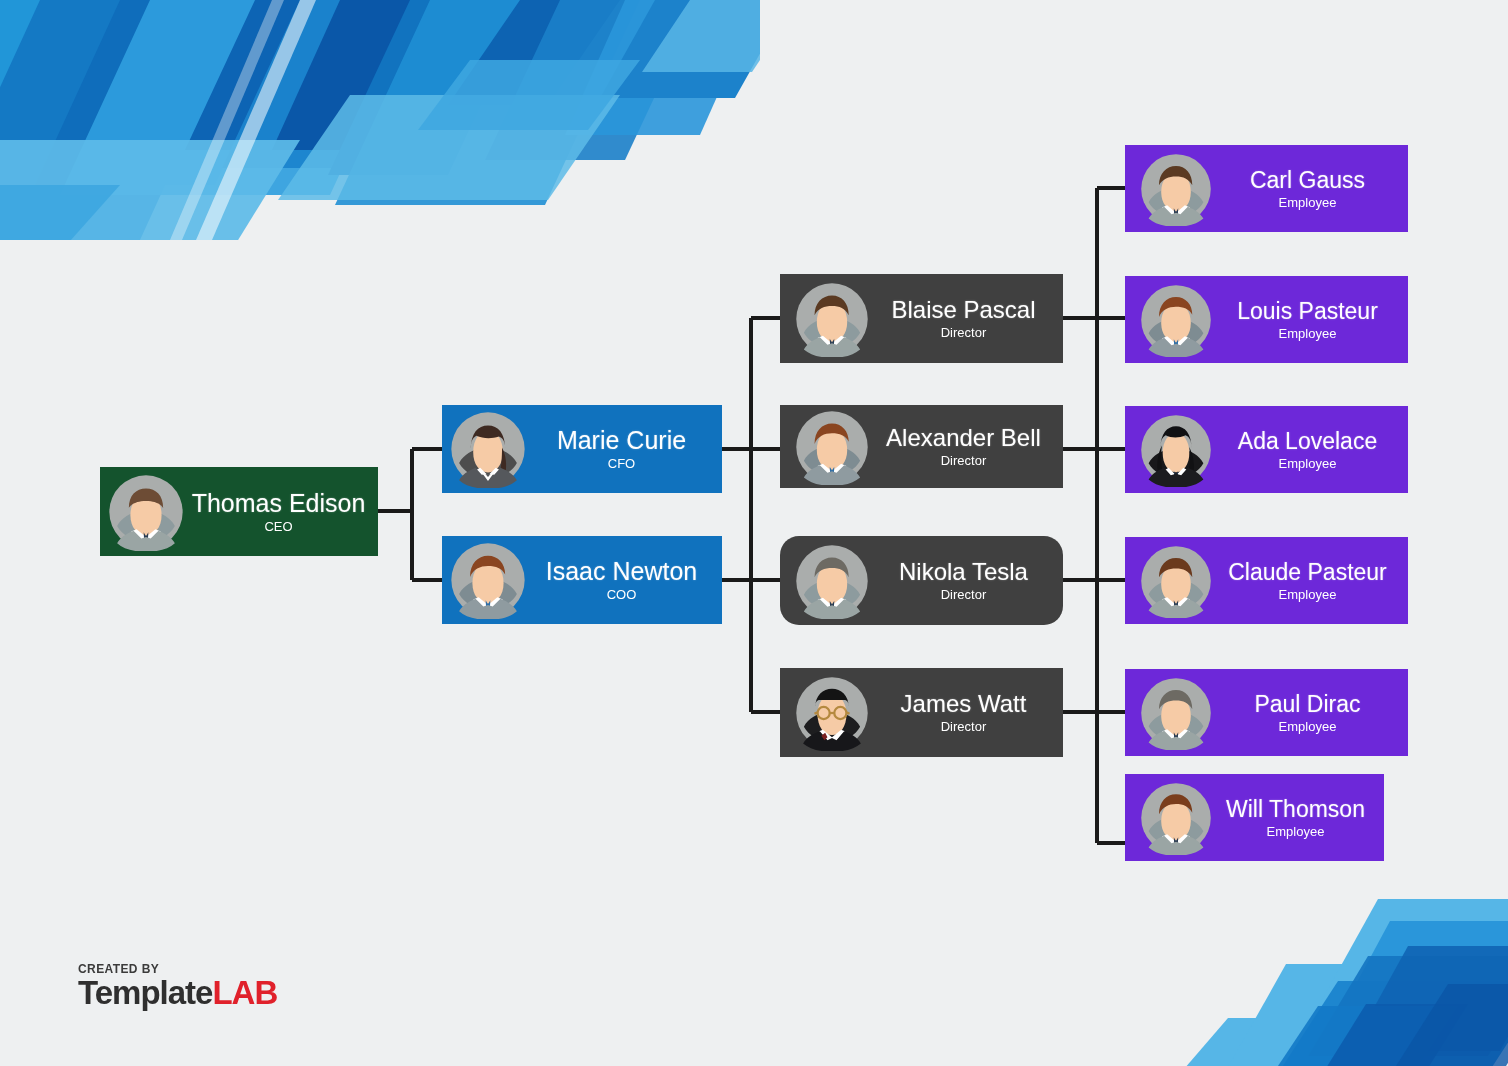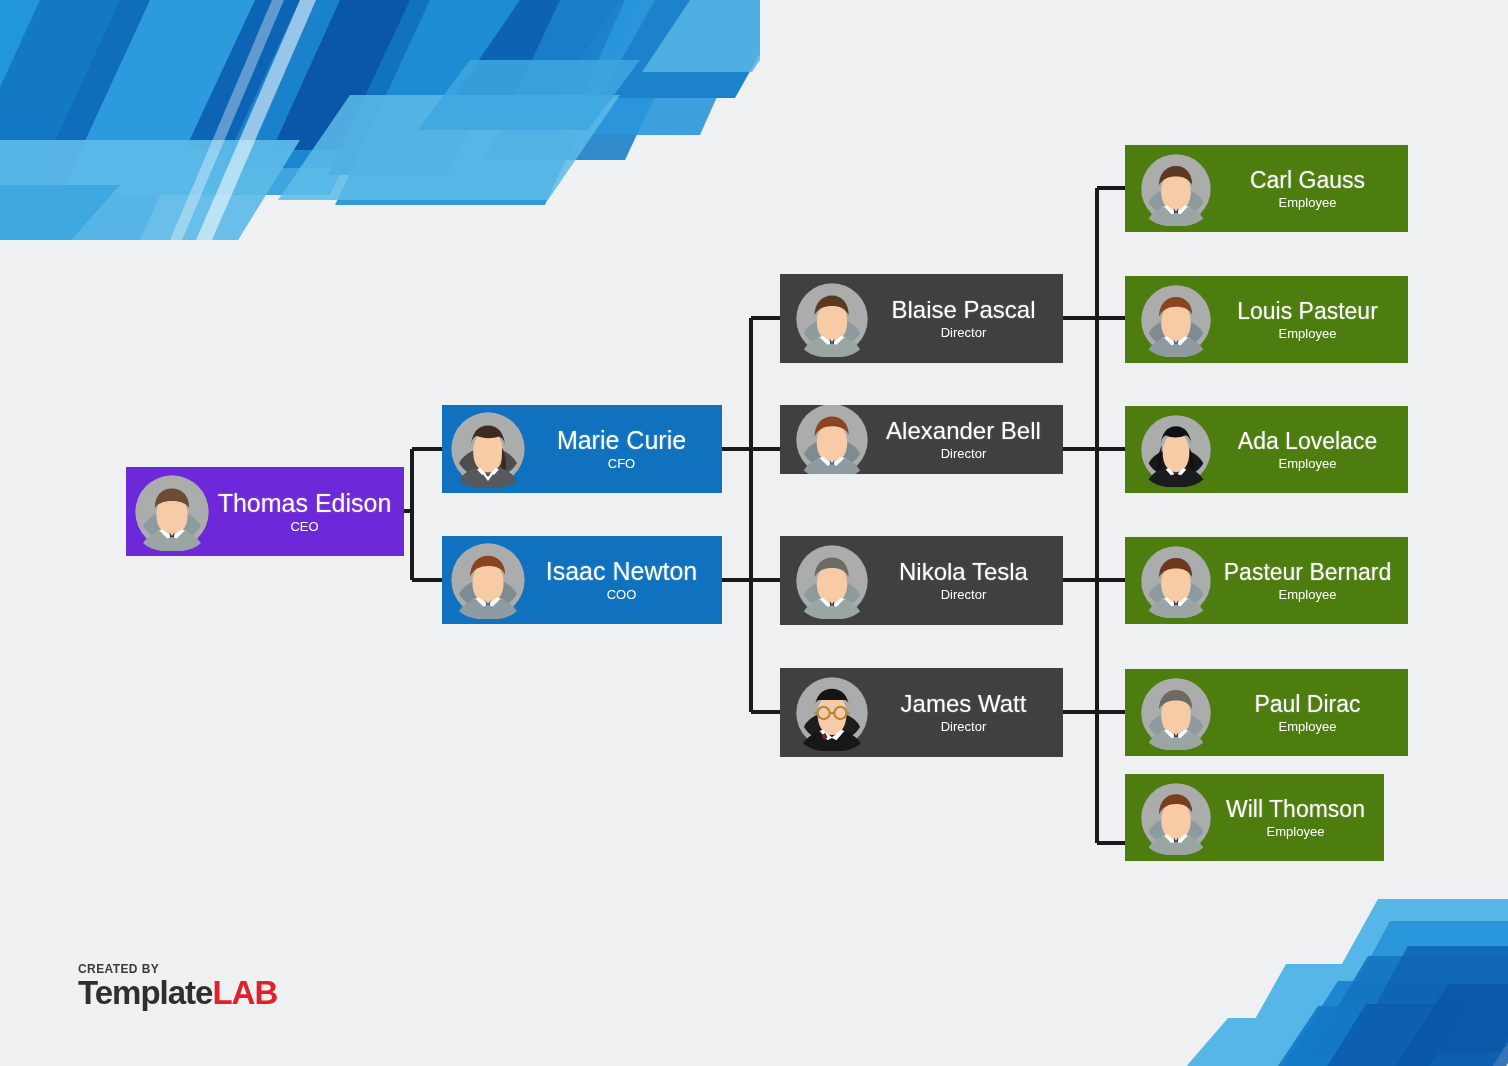--- a/index.html
+++ b/index.html
@@ -53,24 +53,24 @@
   }
   .node .rl{
     display:block;
     color:#ffffff;
     font-size:13px;
     margin-top:4px;
     white-space:nowrap;
   }
 
   
-  .lvl-ceo{background:#6d28d9;margin-left:26px;}
+  .lvl-ceo{background:#14532d;}
   .lvl-exec{background:#1072be;}
   .lvl-dir{background:#404040;}
-  .lvl-emp{background:#4d7c0f;}
+  .lvl-emp{background:#6d28d9;}
   .lvl-ceo .nm{font-size:25px;}
   .lvl-exec .nm{font-size:25px;}
   .lvl-dir .nm{font-size:24px;}
   .lvl-emp .nm{font-size:23px;}
 
   
   #logo{position:absolute;left:78px;top:962px;}
   #logo .created{
     font-size:12px;font-weight:bold;color:#3b3b3b;
     letter-spacing:.4px;margin-bottom:0px;
@@ -228,37 +228,37 @@
       <path d="M38 72 l12 10 l12 -10 l7 3 l-19 17 l-19 -17z" fill="#ffffff"></path>
       <path d="M47 76 l3 5 l3 -5 l-1 16 l-4 0z" fill="#2b3c52"></path>
       <path d="M34 74 c-10 4 -17 9 -21 16 c8 7 20 11 37 11 c17 0 29 -4 37 -11 c-4 -7 -11 -12 -21 -16 l-10 10 l-6 -2 l-6 2z" fill="#9aa5a4"></path>
     </svg>
     <span class="labels">
       <span class="nm">Blaise Pascal</span>
       <span class="rl">Director</span>
     </span>
   </div>
 
-  <div class="node lvl-dir" style="left:780px;top:405px;width:283px;height:69px;">
+  <div class="node lvl-dir" style="left:780px;top:405px;width:283px;height:83px;">
     <svg class="avatar" width="76" height="76" viewBox="0 0 100 100" style="margin-left:14px;">
       <circle cx="50" cy="50" r="47" fill="#aaadac"></circle>
       <path d="M50 88 c-17 0 -31 -9 -37 -20 c6 -12 18 -16 25 -19 l24 0 c7 3 19 7 25 19 c-6 11 -20 20 -37 20z" fill="#7e8c92"></path>
       <path d="M30 54 c0 -16 9 -27 20 -27 c11 0 20 11 20 27 c0 16 -9 26 -20 26 c-11 0 -20 -10 -20 -26z" fill="#f6cba6"></path>
       <path d="M27 46 c0 -17 10 -27 23 -27 c13 0 22 10 22 24 c-4 -8 -12 -11 -22 -11 c-10 0 -19 4 -23 14z" fill="#8a4520"></path>
       <path d="M38 72 l12 10 l12 -10 l7 3 l-19 17 l-19 -17z" fill="#ffffff"></path>
       <path d="M47 76 l3 5 l3 -5 l-1 16 l-4 0z" fill="#2f6fa8"></path>
       <path d="M34 74 c-10 4 -17 9 -21 16 c8 7 20 11 37 11 c17 0 29 -4 37 -11 c-4 -7 -11 -12 -21 -16 l-10 10 l-6 -2 l-6 2z" fill="#8f9ba0"></path>
     </svg>
     <span class="labels">
       <span class="nm">Alexander Bell</span>
       <span class="rl">Director</span>
     </span>
   </div>
 
-  <div class="node lvl-dir" style="left:780px;top:536px;width:283px;height:89px;">
+  <div class="node lvl-dir" style="left:780px;top:536px;width:283px;height:89px;border-radius:19px;">
     <svg class="avatar" width="76" height="76" viewBox="0 0 100 100" style="margin-left:14px;">
       <circle cx="50" cy="50" r="47" fill="#aaadac"></circle>
       <path d="M50 88 c-17 0 -31 -9 -37 -20 c6 -12 18 -16 25 -19 l24 0 c7 3 19 7 25 19 c-6 11 -20 20 -37 20z" fill="#8d9b9e"></path>
       <path d="M30 54 c0 -16 9 -27 20 -27 c11 0 20 11 20 27 c0 16 -9 26 -20 26 c-11 0 -20 -10 -20 -26z" fill="#f6cba6"></path>
       <path d="M27 45 c0 -16 10 -26 23 -26 c13 0 22 10 22 26 c-5 -9 -12 -12 -22 -12 c-10 0 -18 3 -23 12z" fill="#6d6a63"></path>
       <path d="M38 72 l12 10 l12 -10 l7 3 l-19 17 l-19 -17z" fill="#ffffff"></path>
       <path d="M47 76 l3 5 l3 -5 l-1 16 l-4 0z" fill="#2b3c52"></path>
       <path d="M34 74 c-10 4 -17 9 -21 16 c8 7 20 11 37 11 c17 0 29 -4 37 -11 c-4 -7 -11 -12 -21 -16 l-10 10 l-6 -2 l-6 2z" fill="#9aa5a4"></path>
     </svg>
     <span class="labels">
@@ -344,21 +344,21 @@
     <svg class="avatar" width="74" height="74" viewBox="0 0 100 100" style="margin-left:14px;">
       <circle cx="50" cy="50" r="47" fill="#aaadac"></circle>
       <path d="M50 88 c-17 0 -31 -9 -37 -20 c6 -12 18 -16 25 -19 l24 0 c7 3 19 7 25 19 c-6 11 -20 20 -37 20z" fill="#8d9b9e"></path>
       <path d="M30 54 c0 -16 9 -27 20 -27 c11 0 20 11 20 27 c0 16 -9 26 -20 26 c-11 0 -20 -10 -20 -26z" fill="#f6cba6"></path>
       <path d="M27 45 c0 -16 10 -26 23 -26 c13 0 22 10 22 26 c-5 -9 -12 -12 -22 -12 c-10 0 -18 3 -23 12z" fill="#6b3a1d"></path>
       <path d="M38 72 l12 10 l12 -10 l7 3 l-19 17 l-19 -17z" fill="#ffffff"></path>
       <path d="M47 76 l3 5 l3 -5 l-1 16 l-4 0z" fill="#2b3c52"></path>
       <path d="M34 74 c-10 4 -17 9 -21 16 c8 7 20 11 37 11 c17 0 29 -4 37 -11 c-4 -7 -11 -12 -21 -16 l-10 10 l-6 -2 l-6 2z" fill="#9aa5a4"></path>
     </svg>
     <span class="labels">
-      <span class="nm">Pasteur Bernard</span>
+      <span class="nm">Claude Pasteur</span>
       <span class="rl">Employee</span>
     </span>
   </div>
 
   <div class="node lvl-emp" style="left:1125px;top:669px;width:283px;height:87px;">
     <svg class="avatar" width="74" height="74" viewBox="0 0 100 100" style="margin-left:14px;">
       <circle cx="50" cy="50" r="47" fill="#aaadac"></circle>
       <path d="M50 88 c-17 0 -31 -9 -37 -20 c6 -12 18 -16 25 -19 l24 0 c7 3 19 7 25 19 c-6 11 -20 20 -37 20z" fill="#8d9b9e"></path>
       <path d="M30 54 c0 -16 9 -27 20 -27 c11 0 20 11 20 27 c0 16 -9 26 -20 26 c-11 0 -20 -10 -20 -26z" fill="#f6cba6"></path>
       <path d="M27 45 c0 -16 10 -26 23 -26 c13 0 22 10 22 26 c-5 -9 -12 -12 -22 -12 c-10 0 -18 3 -23 12z" fill="#6d6a63"></path>

